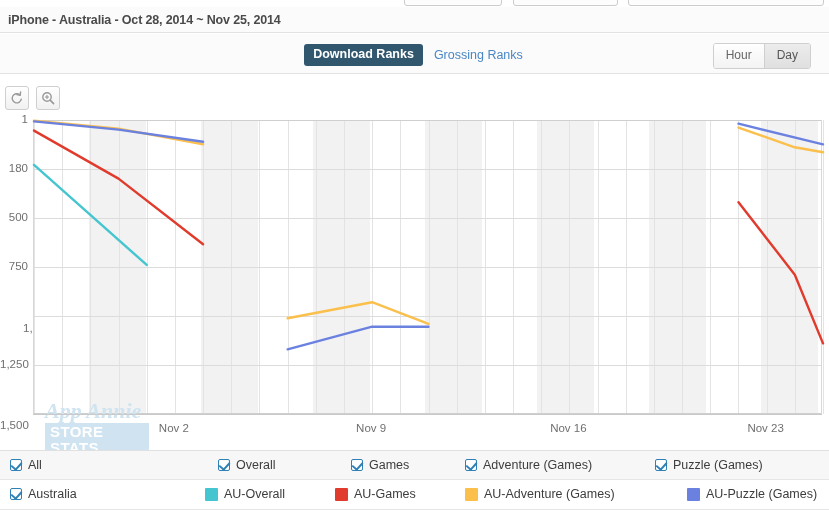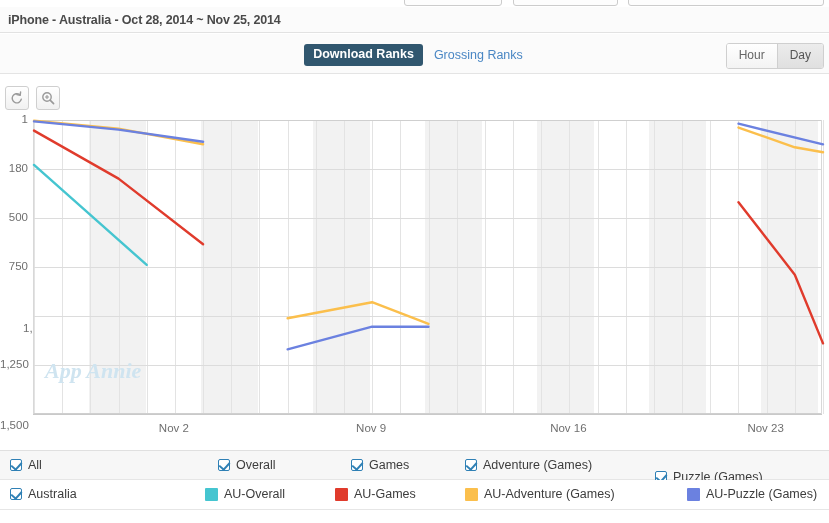--- a/index.html
+++ b/index.html
@@ -40,21 +40,21 @@
   .tab-active {
     background:#31576f; color:#ffffff; font-size:12.5px; font-weight:bold;
     padding:4px 9px 5px 9px; border-radius:3px; white-space:nowrap;
     line-height:13px; cursor:pointer;
   }
   .tab-inactive {
     color:#4a87c4; font-size:12.5px; white-space:nowrap; cursor:pointer;
     padding:4px 2px;
   }
   .segwrap {
-    position:absolute; right:5px; top:9px;
+    position:absolute; right:18px; top:9px;
     display:flex; border:1px solid #cfcfcf; border-radius:3px; overflow:hidden;
     background:#fff;
   }
   .segbtn {
     font-size:12px; color:#666; padding:4px 12px 5px 12px; cursor:pointer;
     background:linear-gradient(#ffffff,#f3f3f3); line-height:15px;
   }
   .segbtn.sel { background:linear-gradient(#ececec,#e0e0e0); color:#555; }
   .segdiv { width:1px; background:#cfcfcf; }
 
@@ -85,21 +85,21 @@
 
   .xaxisline { position:absolute; left:33px; top:414px; width:789px; height:1px; background:#c9c9c9; }
   .xlabels { position:absolute; top:422px; left:0; width:708px; height:22px; }
   .xtick { position:absolute; font-size:11.5px; color:#6f6f6f;
            transform:translateX(-50%); white-space:nowrap; }
 
   
   .wm { position:absolute; left:44px; top:352px; width:104px; user-select:none; }
   .wm .l1 {
     font-family:"Liberation Serif", serif; font-style:italic; font-weight:bold;
-    font-size:22px; color:#cfe4f0; line-height:22px; letter-spacing:0px;
+    font-size:22px; color:#cfe4f0; line-height:22px; letter-spacing:0px;margin-top:40px;
   }
   .wm .l2 {
     display:inline-block; background:#cfe4f0; color:#ffffff; font-weight:bold;
     font-size:15px; padding:1px 5px 2px 5px; letter-spacing:0.4px; line-height:16px;
     margin-top:1px;
   }
 
   
   .legrow1 {
     position:absolute; top:450px; left:0; width:829px; height:30px;
@@ -231,20 +231,21 @@
           <polyline points="704.5,82.2 760.8,154.7 789.0,223.4" fill="none" stroke="#E03B2C" stroke-width="2.4" stroke-linecap="round" stroke-linejoin="round"></polyline>
           <polyline points="0.0,0.8 84.5,8.6 169.1,24.3" fill="none" stroke="#FBBF4C" stroke-width="2.4" stroke-linecap="round" stroke-linejoin="round"></polyline>
           <polyline points="253.6,198.3 338.1,182.2 394.5,203.8" fill="none" stroke="#FBBF4C" stroke-width="2.4" stroke-linecap="round" stroke-linejoin="round"></polyline>
           <polyline points="704.5,7.6 760.8,27.3 789.0,32.2" fill="none" stroke="#FBBF4C" stroke-width="2.4" stroke-linecap="round" stroke-linejoin="round"></polyline>
           <polyline points="0.0,1.4 84.5,9.6 169.1,21.8" fill="none" stroke="#6B81E0" stroke-width="2.4" stroke-linecap="round" stroke-linejoin="round"></polyline>
           <polyline points="253.6,229.3 338.1,206.7 394.5,206.7" fill="none" stroke="#6B81E0" stroke-width="2.4" stroke-linecap="round" stroke-linejoin="round"></polyline>
           <polyline points="704.5,3.7 789.0,24.3" fill="none" stroke="#6B81E0" stroke-width="2.4" stroke-linecap="round" stroke-linejoin="round"></polyline>
         </svg>
       <div class="wm" style="left:11px; top:240px;">
         <div class="l1">App Annie</div>
+        <div class="l2">STORE STATS</div>
       </div>
     </div>
   </div>
 
   <div class="xaxisline"></div>
   <div class="xlabels" id="xaxis">
       <div class="xtick" style="left: 173.893px;">Nov 2</div>
       <div class="xtick" style="left: 371.143px;">Nov 9</div>
       <div class="xtick" style="left: 568.393px;">Nov 16</div>
       <div class="xtick" style="left: 765.643px;">Nov 23</div>
@@ -260,21 +261,21 @@
         <span class="lbl">Overall</span>
       </div>
       <div class="legitem" style="left: 340px; padding-left: 11px;">
         <span class="cbx"></span>
         <span class="lbl">Games</span>
       </div>
       <div class="legitem" style="left: 465px;">
         <span class="cbx"></span>
         <span class="lbl">Adventure (Games)</span>
       </div>
-      <div class="legitem" style="left: 655px; margin-top: 12px;">
+      <div class="legitem" style="left: 655px;">
         <span class="cbx"></span>
         <span class="lbl">Puzzle (Games)</span>
       </div>
     </div>
 
   <div class="legrow2" id="legrow2">
       <div class="legitem" style="left: 10px;">
         <span class="cbx"></span>
         <span class="lbl">Australia</span>
       </div>

